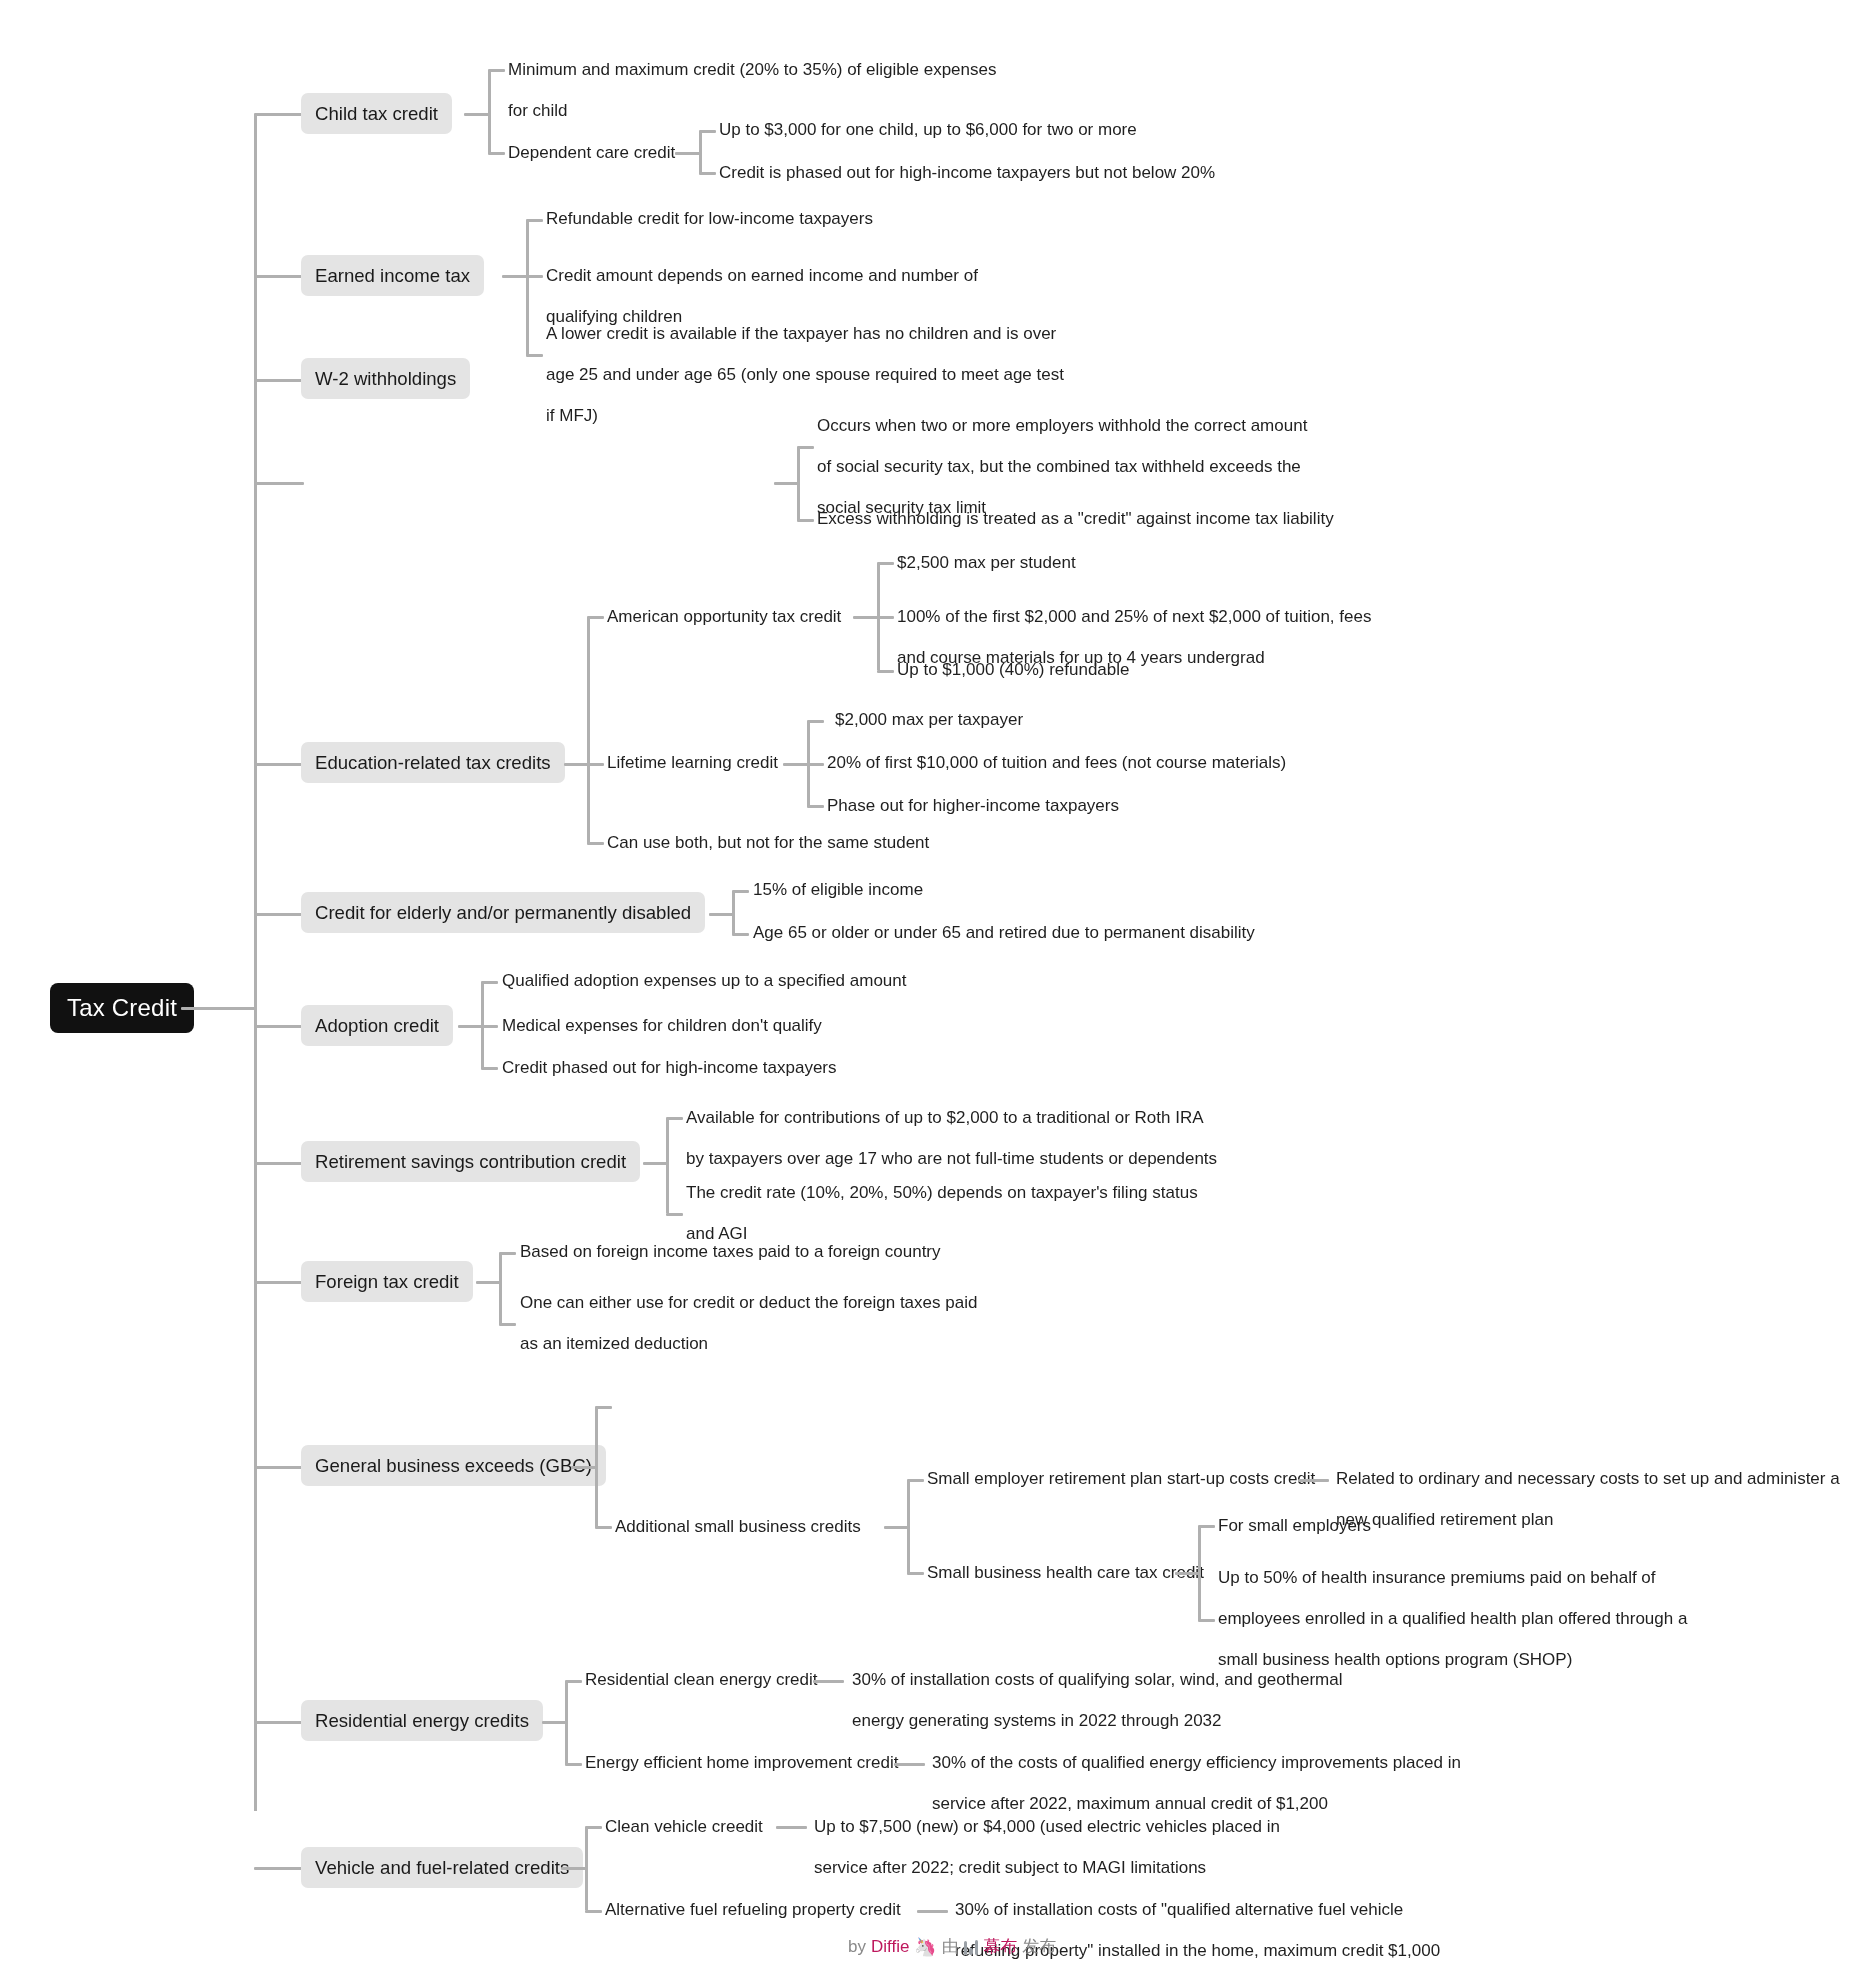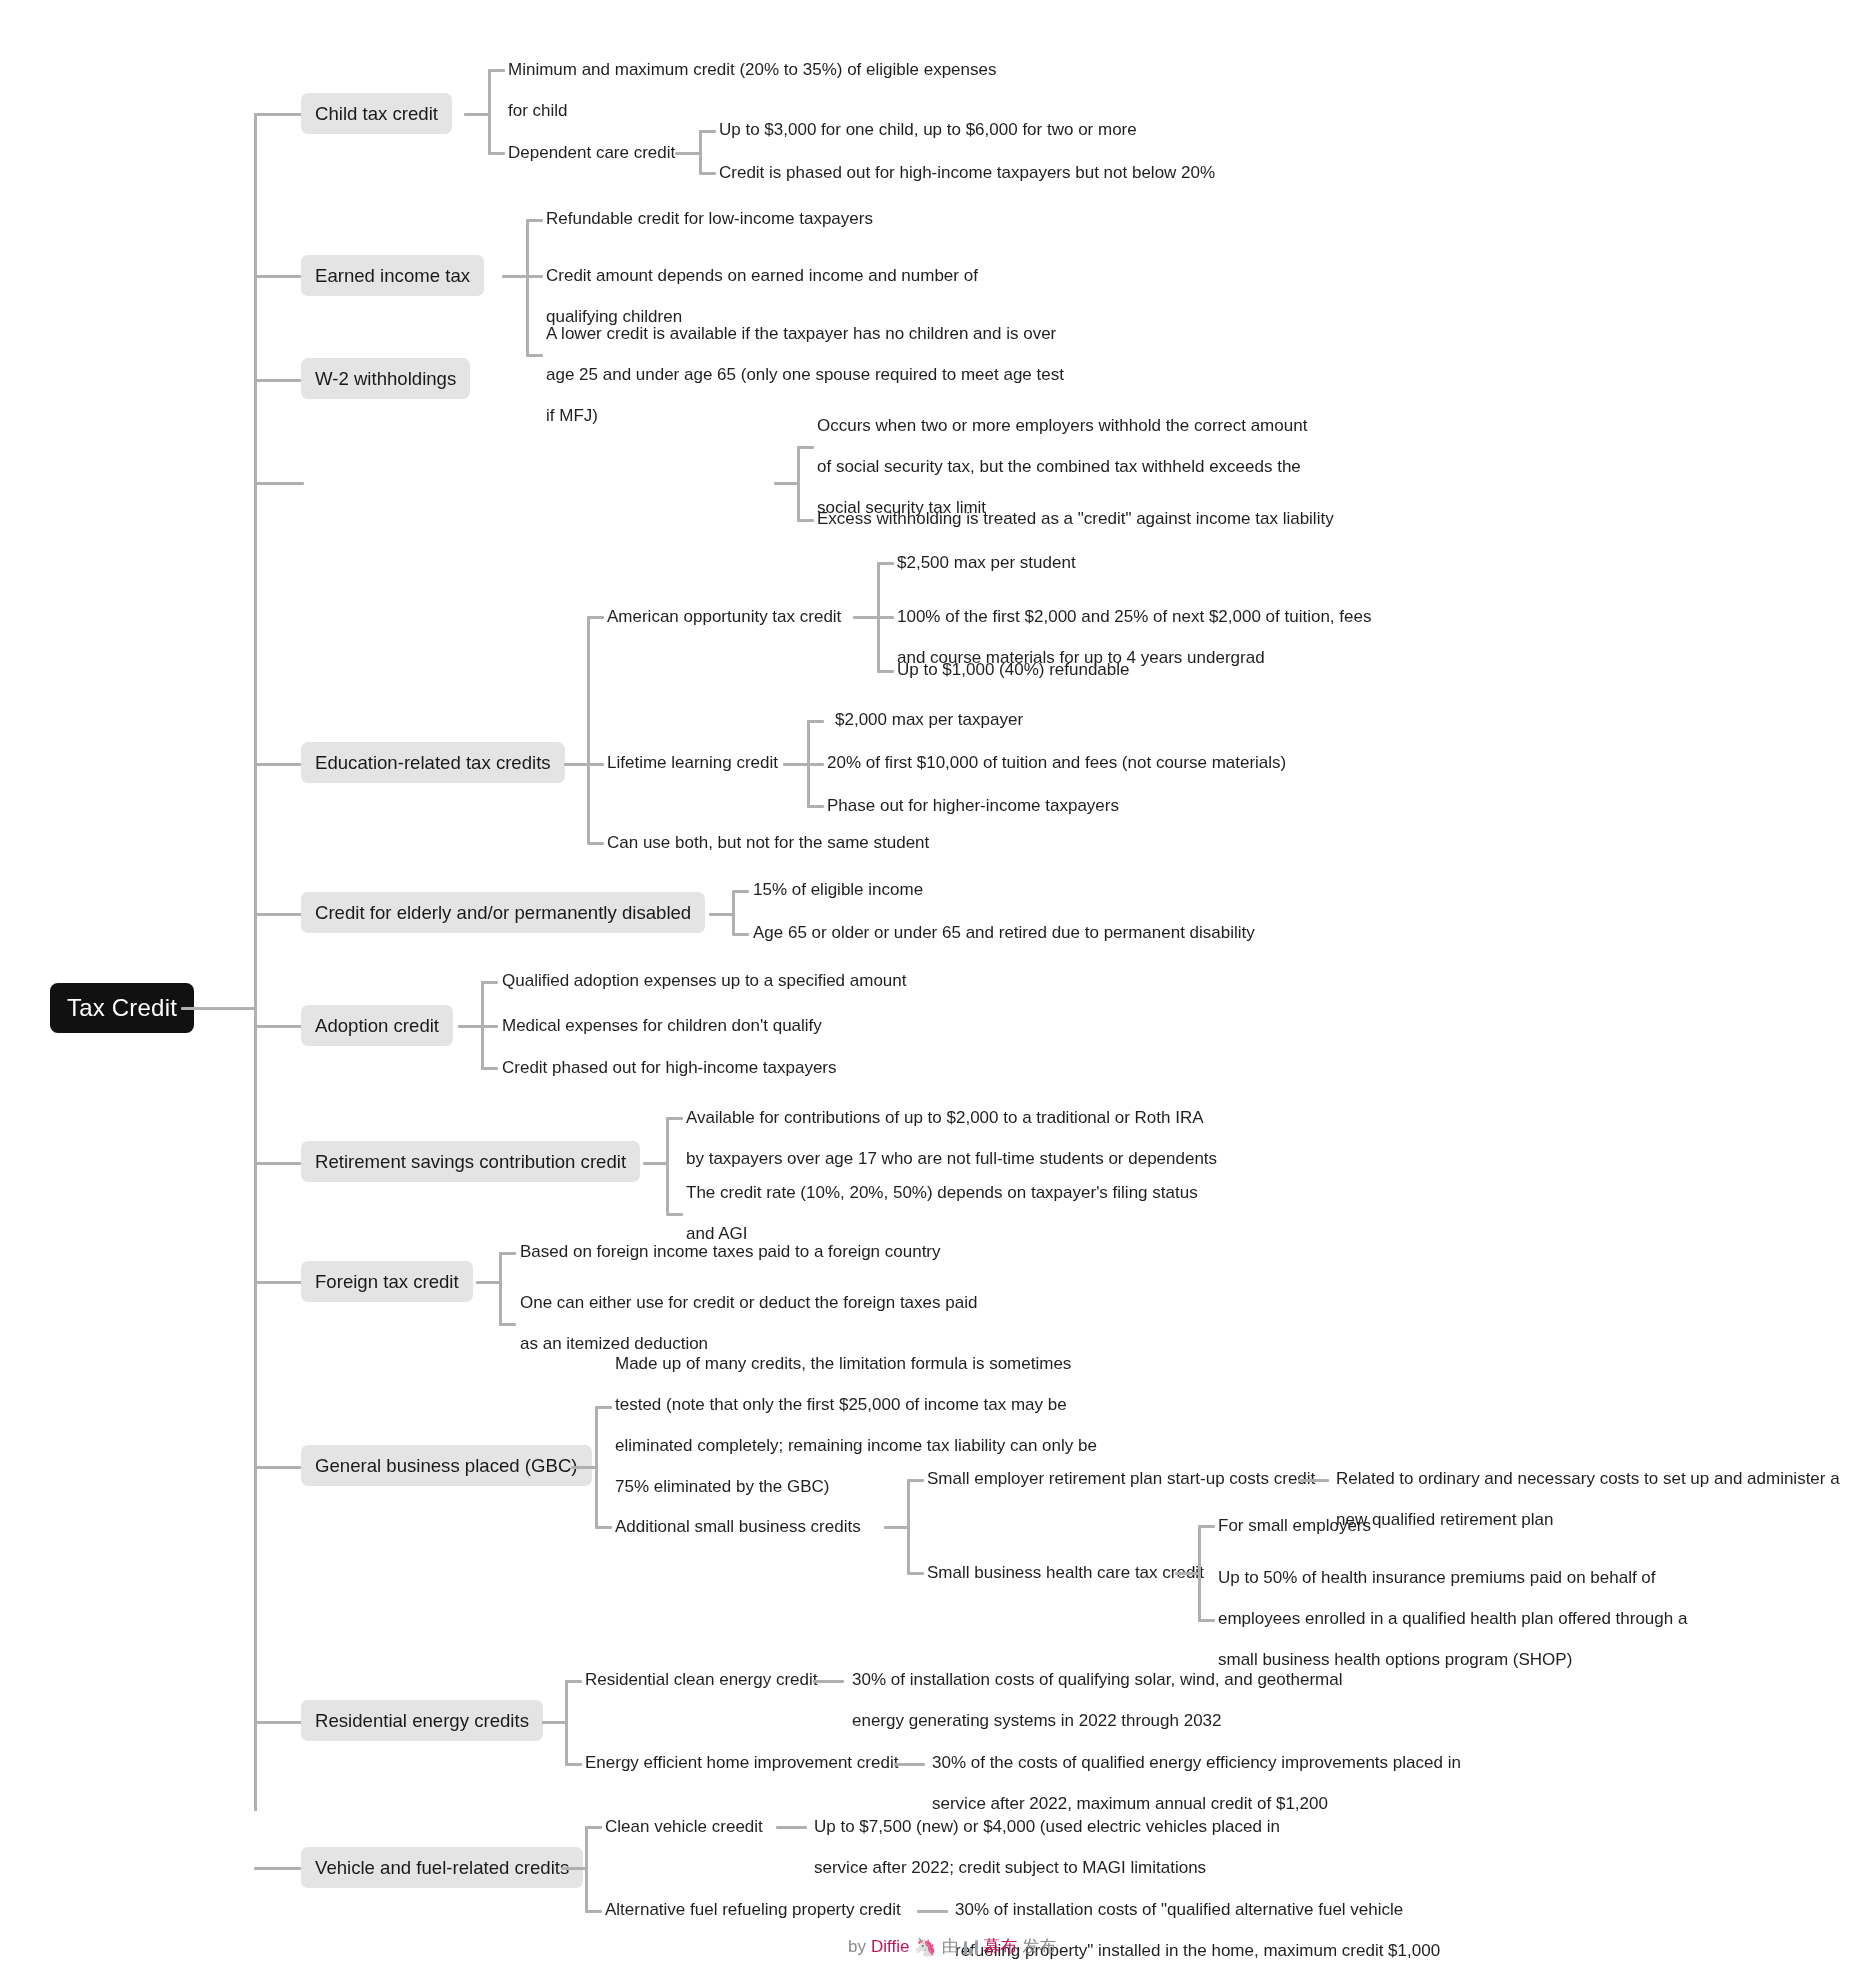--- a/index.html
+++ b/index.html
@@ -233,27 +233,26 @@
   </div>
   <div class="hline" style="left:476px; top:1281px; width:26px;"></div>
   <div class="vline" style="left:499px; top:1253px; height:71px;"></div>
   <div class="hline" style="left:499px; top:1252px; width:17px;"></div>
   <div class="leaf" style="left:520px; top:1231px;">Based on foreign income taxes paid to a foreign country</div>
   <div class="hline" style="left:499px; top:1323px; width:17px;"></div>
   <div class="leaf multi" style="left:520px; top:1282px; width:472px;">One can either use for credit or deduct the foreign taxes paid as an itemized deduction</div>
 
   <div class="hline" style="left:254px; top:1466px; width:50px;"></div>
   <div class="node branch-node" style="left:301px; top:1445px;">
-    <span>General business placed (GBC)</span>
+    <span>General business exceeds (GBC)</span>
   </div>
   <div class="hline" style="left:571px; top:1466px; width:26px;"></div>
   <div class="vline" style="left:595px; top:1407px; height:120px;"></div>
 
   <div class="hline" style="left:595px; top:1406px; width:17px;"></div>
-  <div class="leaf multi" style="left:615px; top:1343px; width:507px;">Made up of many credits, the limitation formula is sometimes tested (note that only the first $25,000 of income tax may be eliminated completely; remaining income tax liability can only be 75% eliminated by the GBC)</div>
 
   <div class="hline" style="left:595px; top:1526px; width:17px;"></div>
   <div class="leaf" style="left:615px; top:1506px;">Additional small business credits</div>
   <div class="hline" style="left:884px; top:1526px; width:26px;"></div>
   <div class="vline" style="left:907px; top:1480px; height:93px;"></div>
 
   <div class="hline" style="left:907px; top:1479px; width:17px;"></div>
   <div class="leaf" style="left:927px; top:1458px;">Small employer retirement plan start-up costs credit</div>
   <div class="hline" style="left:1298px; top:1479px; width:31px;"></div>
   <div class="leaf multi" style="left:1336px; top:1458px; width:507px;">Related to ordinary and necessary costs to set up and administer a new qualified retirement plan</div>

